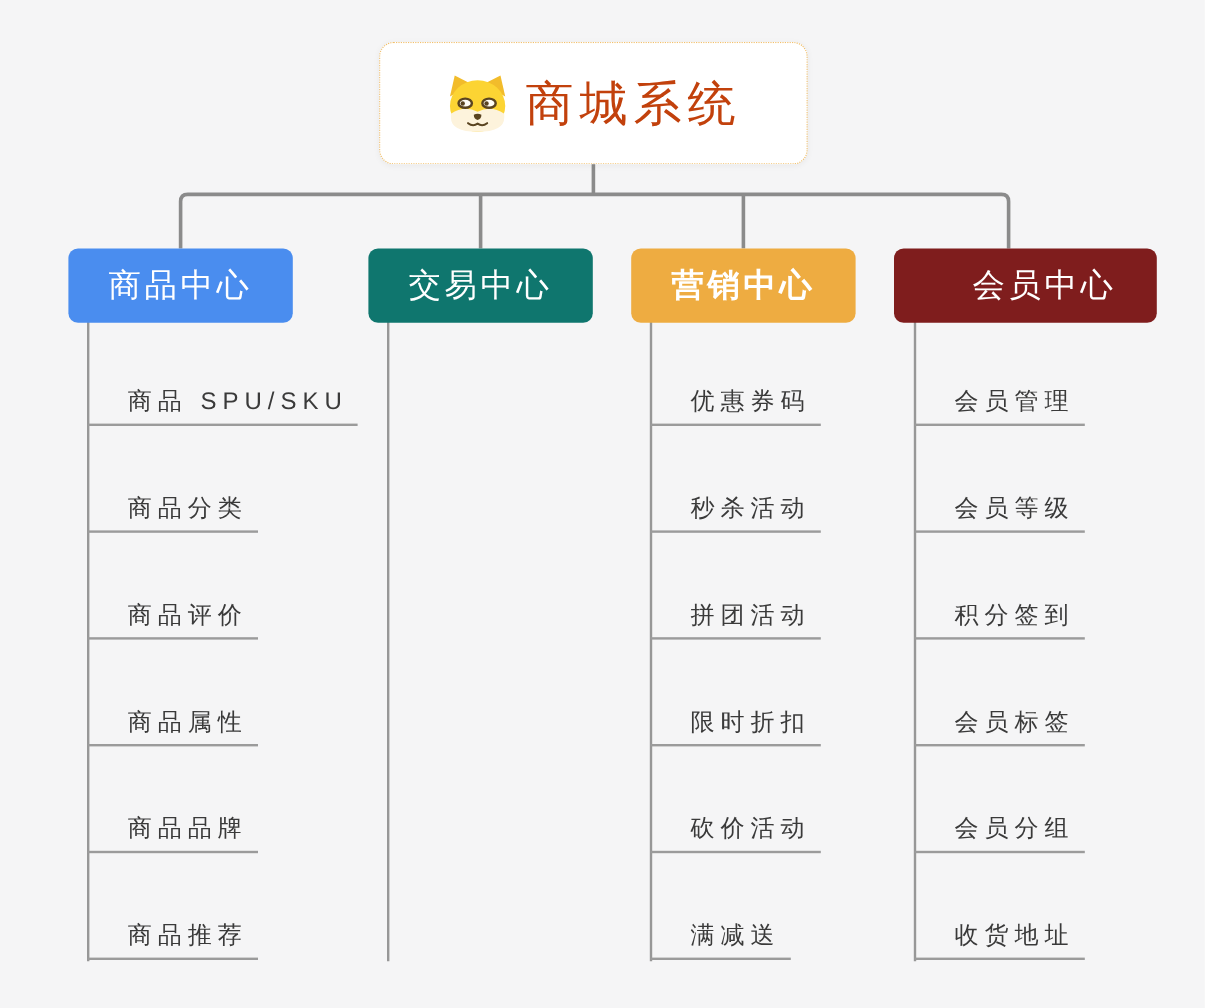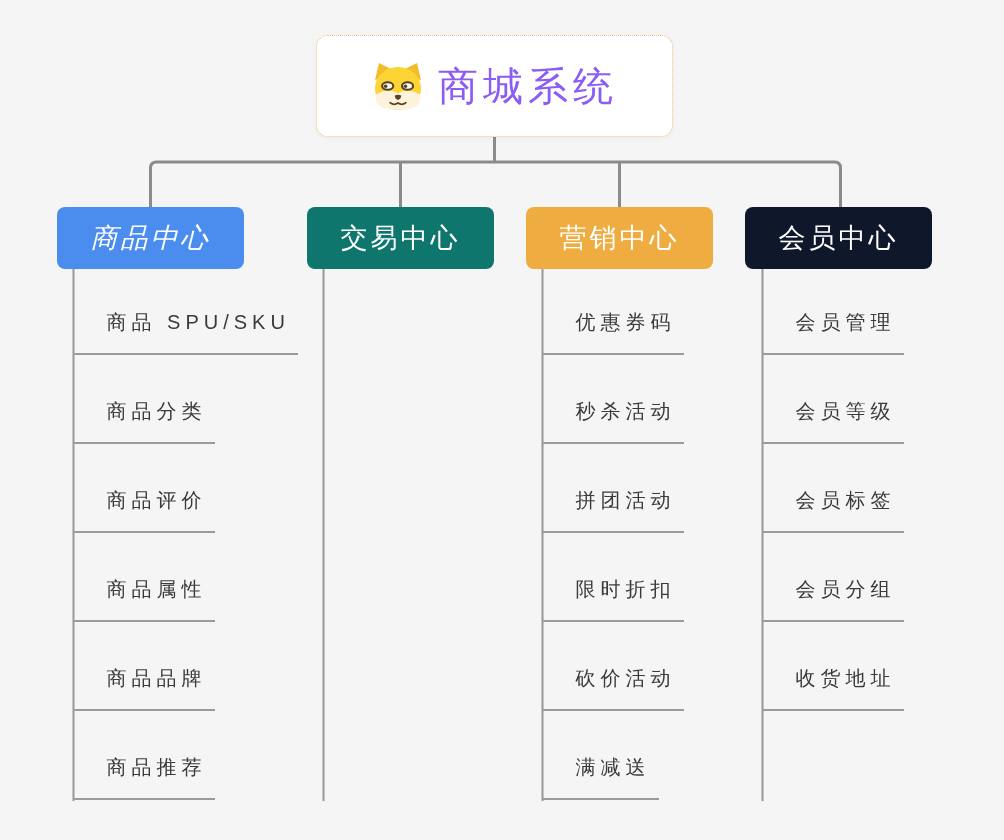--- a/index.html
+++ b/index.html
@@ -31,42 +31,42 @@
     box-shadow: 0 1px 5px rgba(0,0,0,0.05);
     display: flex;
     align-items: center;
     justify-content: center;
     gap: 13px;
     z-index: 2;
   }
   .root-title {
     font-size: 40px;
     letter-spacing: 5px;
-    color: #8b5cf6;
+    color: #c2410c;
     white-space: nowrap;
   }
 
   
   .branch-head {
     position: absolute;
     top: 207px;
     width: 187px; height: 62px;
     border-radius: 8px;
     display: flex;
     align-items: center;
     justify-content: center;
     color: #FFFFFF;
     font-size: 27px;
     letter-spacing: 3px;
     z-index: 2;
     white-space: nowrap;
   }
   .head-0 { left: 57px;  }
   .head-1 { left: 307px; }
-  .head-2 { left: 526px; }
+  .head-2 { left: 526px; font-weight: bold; }
   .head-3 { left: 745px; }
 
   
   .branch-items {
     position: absolute;
     top: 266px;
     z-index: 1;
   }
   .items-0 { left: 72.5px;  }
   .items-1 { left: 322.5px; }
@@ -74,21 +74,21 @@
   .items-3 { left: 761.5px; }
 
   .item {
     height: 89px;
     display: flex;
     align-items: flex-end;
   }
   .item-label {
     display: inline-block;
     border-bottom: 2px solid #9B9B9B;
-    padding: 0 8px 17px 34px;
+    padding: 0 8px 5px 34px;
     font-size: 20px;
     letter-spacing: 5px;
     color: #3A3A3A;
     white-space: nowrap;
   }
 </style>
 </head>
 <body>
 
 <div class="canvas">
@@ -118,30 +118,30 @@
         <circle cx="18.4" cy="31.3" r="2.3" fill="#5A4420"></circle>
         <ellipse cx="46" cy="31" rx="7" ry="4.8" fill="#FFFDF6" stroke="#5A4420" stroke-width="2.6"></ellipse>
         <circle cx="43.4" cy="31.3" r="2.3" fill="#5A4420"></circle>
         <path d="M30 43 Q34 41 38 43 Q38 47.5 34 48.5 Q30 47.5 30 43 Z" fill="#5A4420"></path>
         <path d="M24 52 Q29 56 34 52.5 Q39 56 44 52" stroke="#5A4420" stroke-width="2.2" fill="none" stroke-linecap="round"></path>
       </svg>
     </span>
     <span class="root-title">商城系统</span>
   </div>
 
-  <div class="branch-head head-0" style="background: rgb(74, 141, 239); font-style: italic;">
+  <div class="branch-head head-0" style="background: rgb(74, 141, 239);">
     <span>商品中心</span>
   </div>
   <div class="branch-head head-1" style="background: #0f766e;">
     <span>交易中心</span>
   </div>
   <div class="branch-head head-2" style="background: rgb(238, 172, 65);">
     <span>营销中心</span>
   </div>
-  <div class="branch-head head-3" style="background: #0f172a;">
+  <div class="branch-head head-3" style="background: #7f1d1d; padding-left: 32px;">
     <span>会员中心</span>
   </div>
 
   <div class="branch-items items-0">
     <div class="item">
         <span class="item-label">商品 SPU/SKU</span>
       </div>
     <div class="item">
         <span class="item-label">商品分类</span>
       </div>
@@ -182,20 +182,23 @@
   </div>
 
   <div class="branch-items items-3">
     <div class="item">
         <span class="item-label">会员管理</span>
       </div>
     <div class="item">
         <span class="item-label">会员等级</span>
       </div>
     <div class="item">
+        <span class="item-label">积分签到</span>
+      </div>
+    <div class="item">
         <span class="item-label">会员标签</span>
       </div>
     <div class="item">
         <span class="item-label">会员分组</span>
       </div>
     <div class="item">
         <span class="item-label">收货地址</span>
       </div>
   </div>
 

